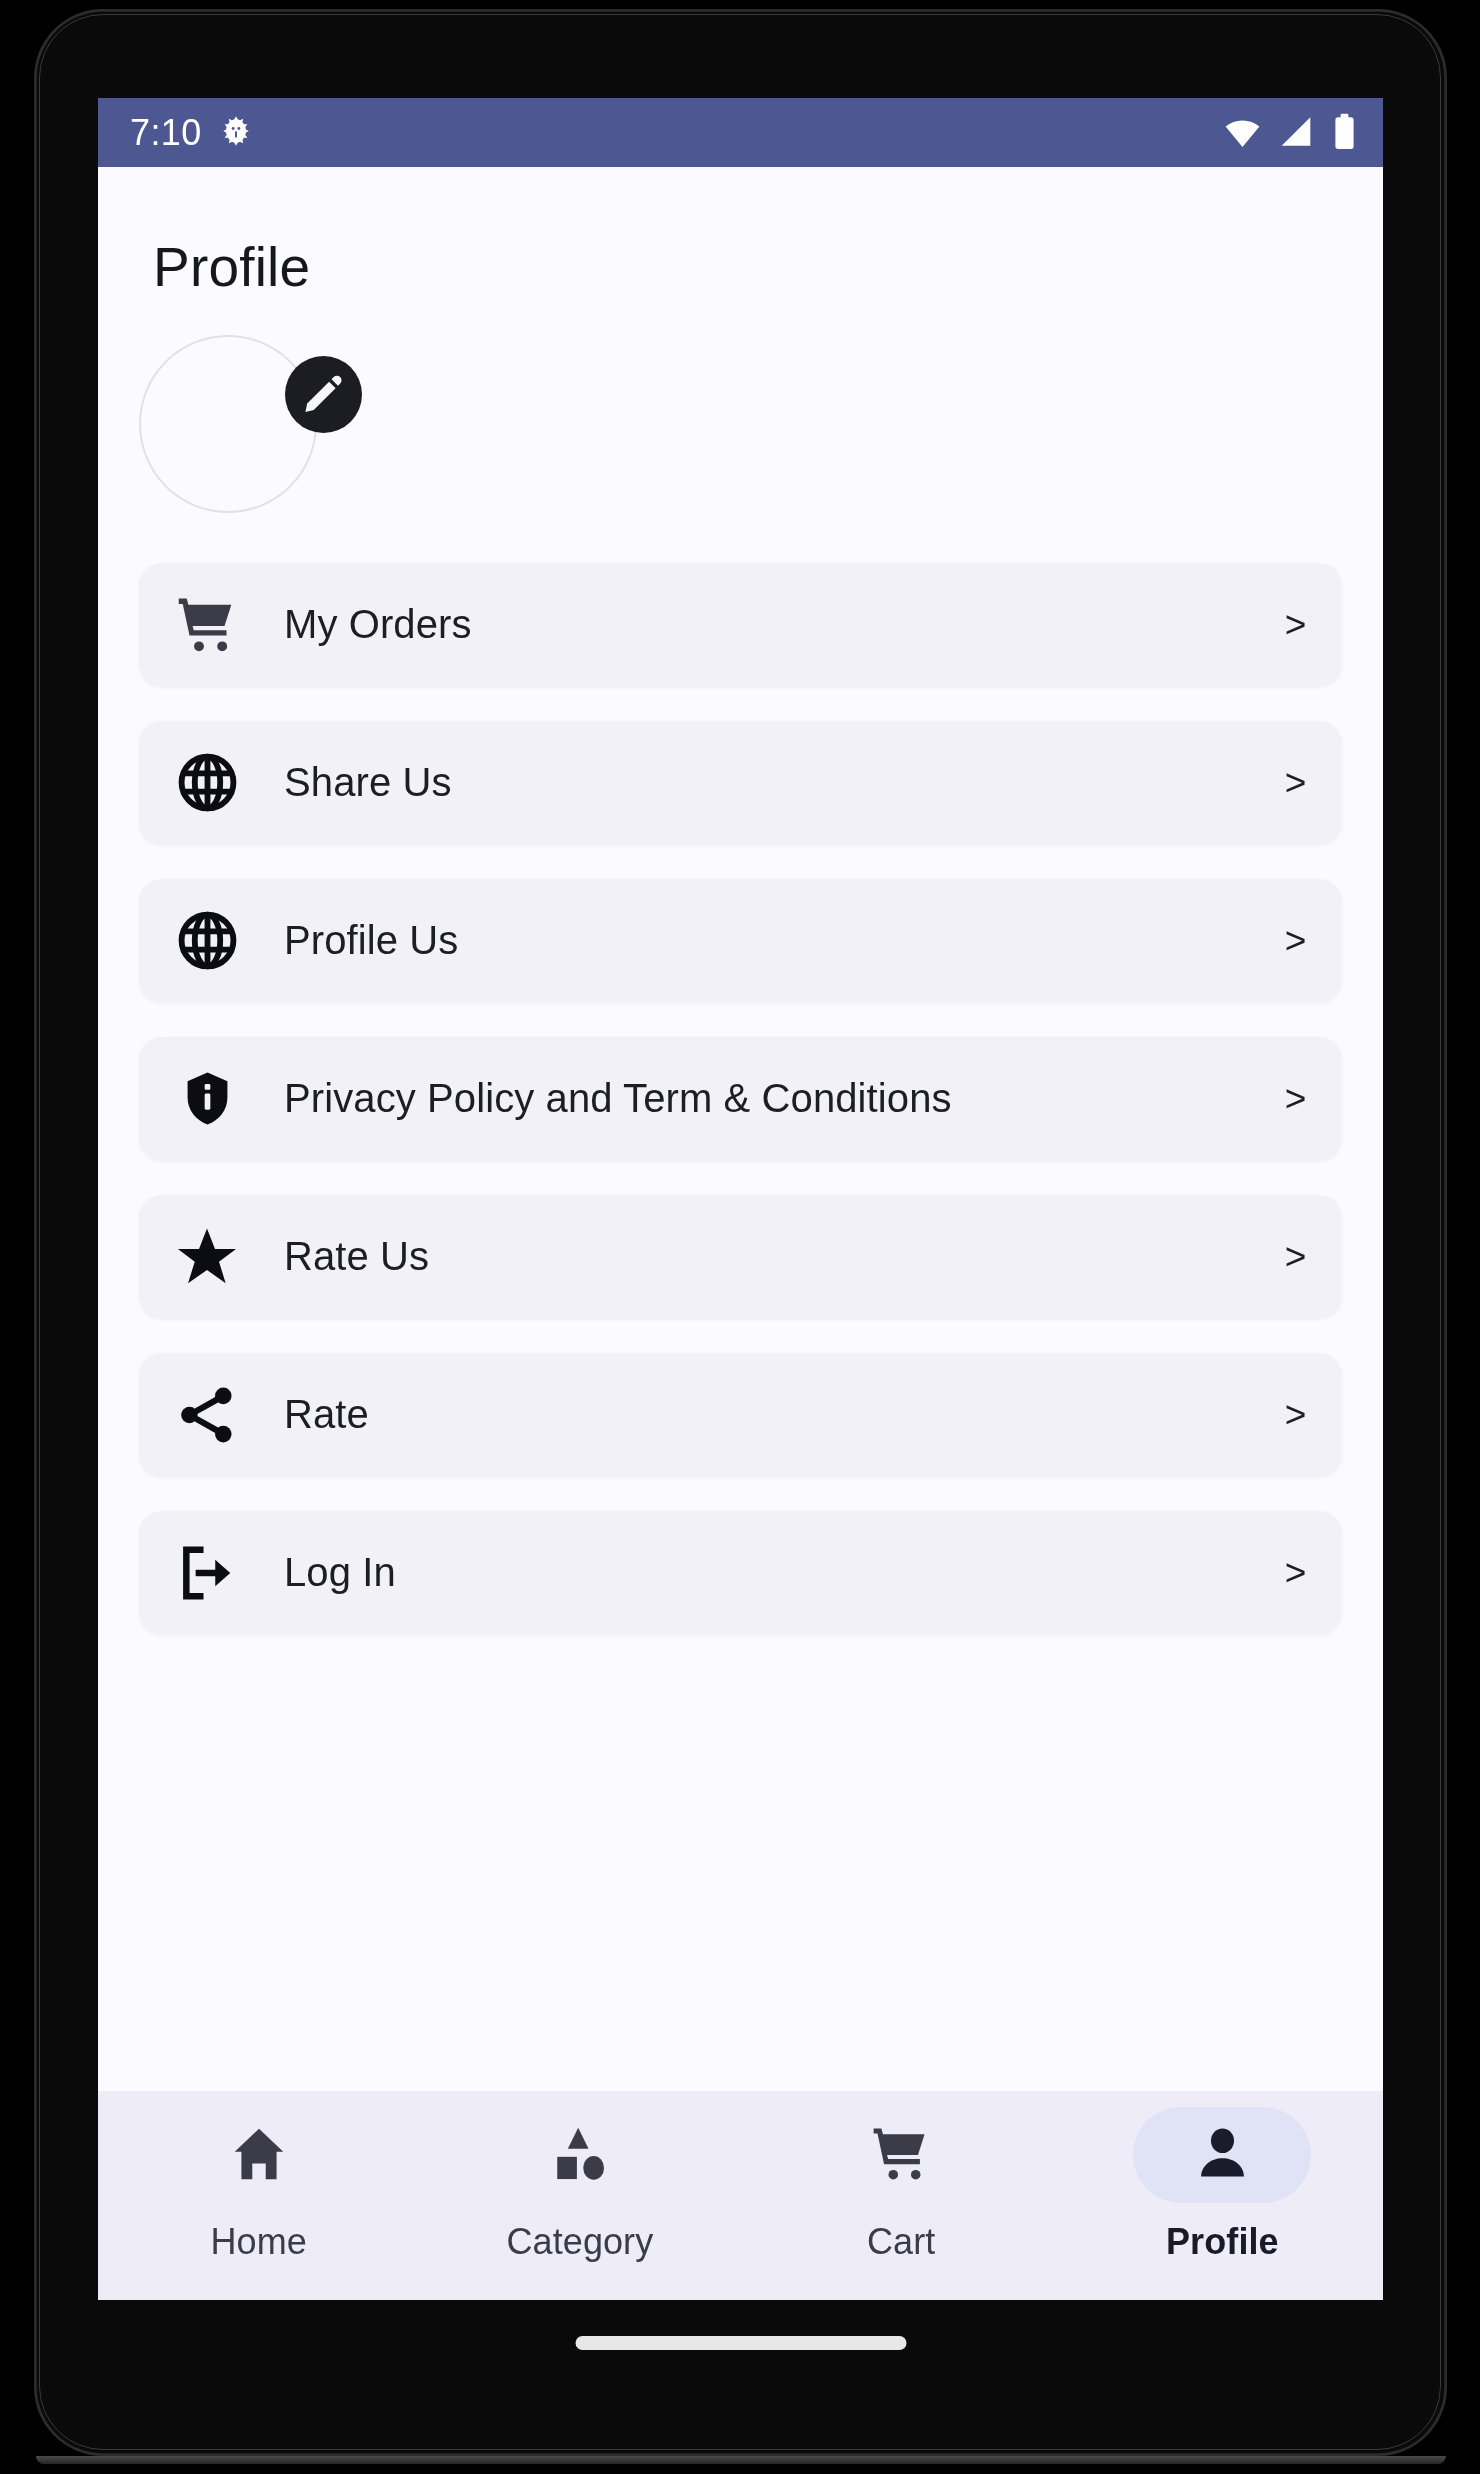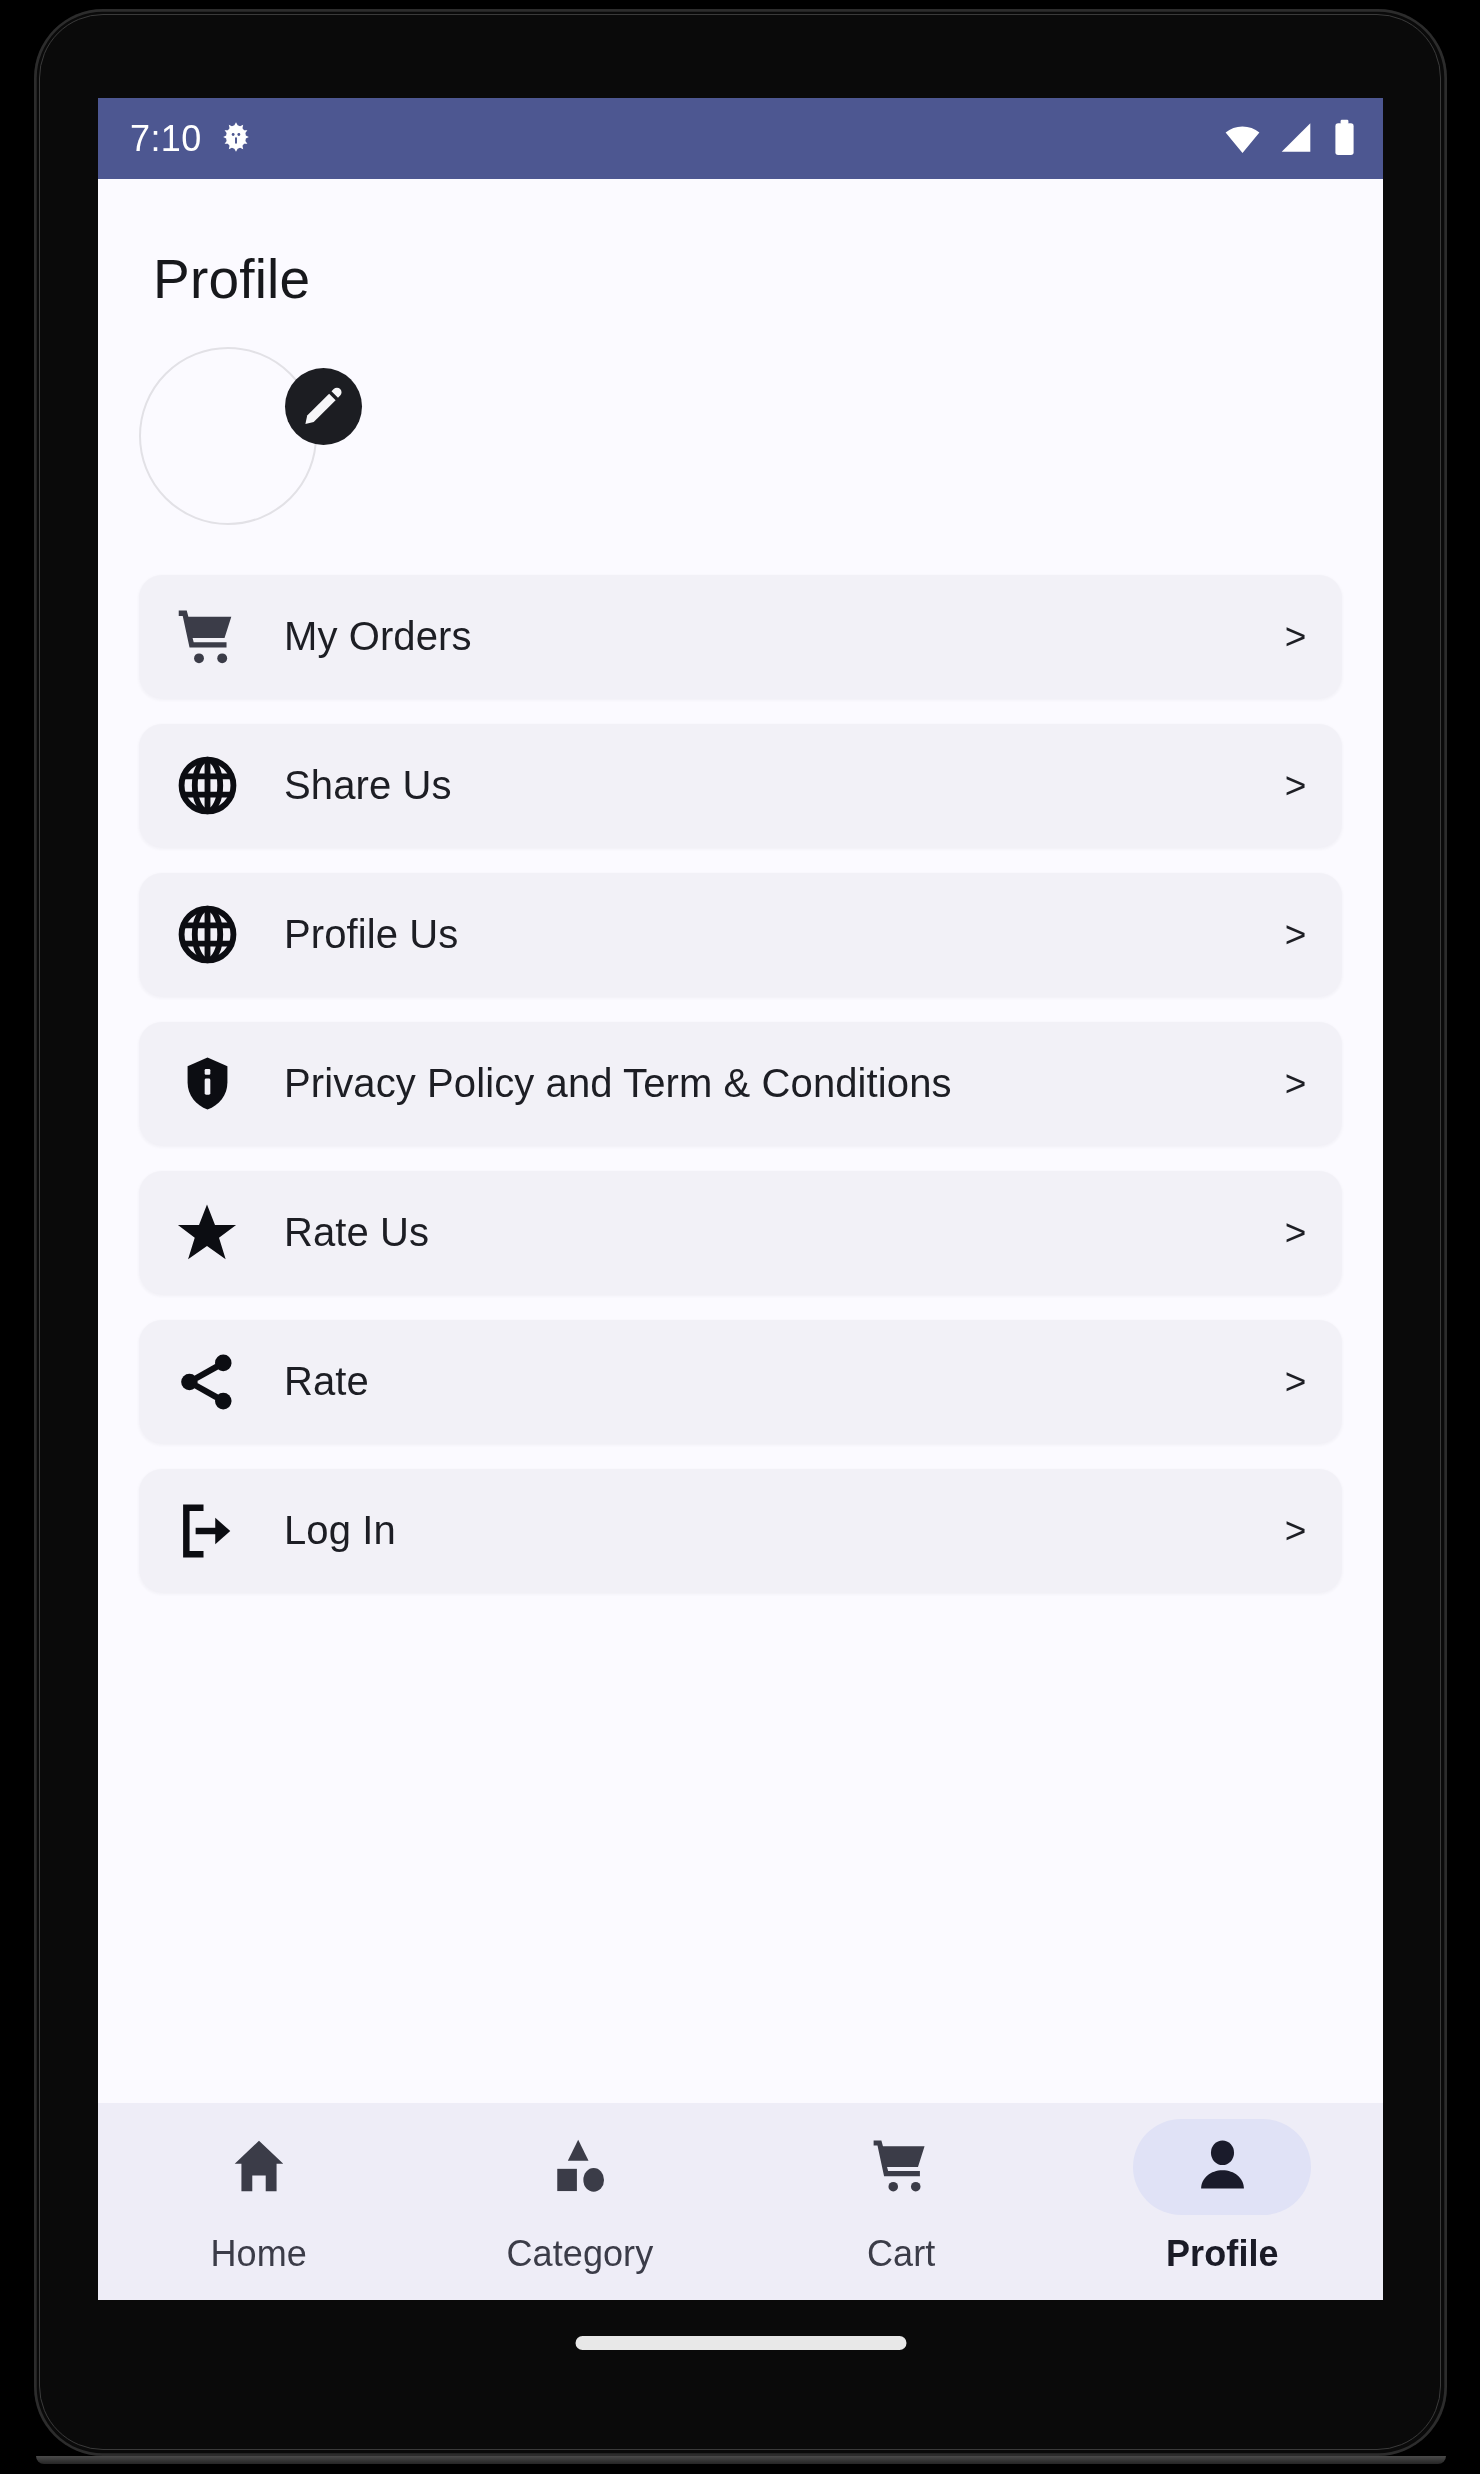--- a/index.html
+++ b/index.html
@@ -57,21 +57,21 @@
     left: 98px; top: 98px;
     width: 1285px;
     height: 2202px;
     background: #fbfaff;
     overflow: hidden;
   }
 
   
   .status-bar {
     position: relative;
-    height: 81px;
+    height: 69px;
     background: #4d5791;
     display: flex;
     align-items: center;
     justify-content: space-between;
     padding: 0 25px 0 32px;
     box-sizing: border-box;
   }
   .status-left {
     display: flex;
     align-items: center;
@@ -139,21 +139,21 @@
     display: flex;
     align-items: center;
     justify-content: center;
   }
 
   
   .menu-list {
     padding: 18px 41px 0 41px;
     display: flex;
     flex-direction: column;
-    gap: 26px;
+    gap: 35px;
   }
   .menu-item {
     position: relative;
     height: 123px;
     border-radius: 23px;
     background: #f2f1f7;
     display: flex;
     align-items: center;
     padding: 0 32px 0 34px;
     box-sizing: border-box;

